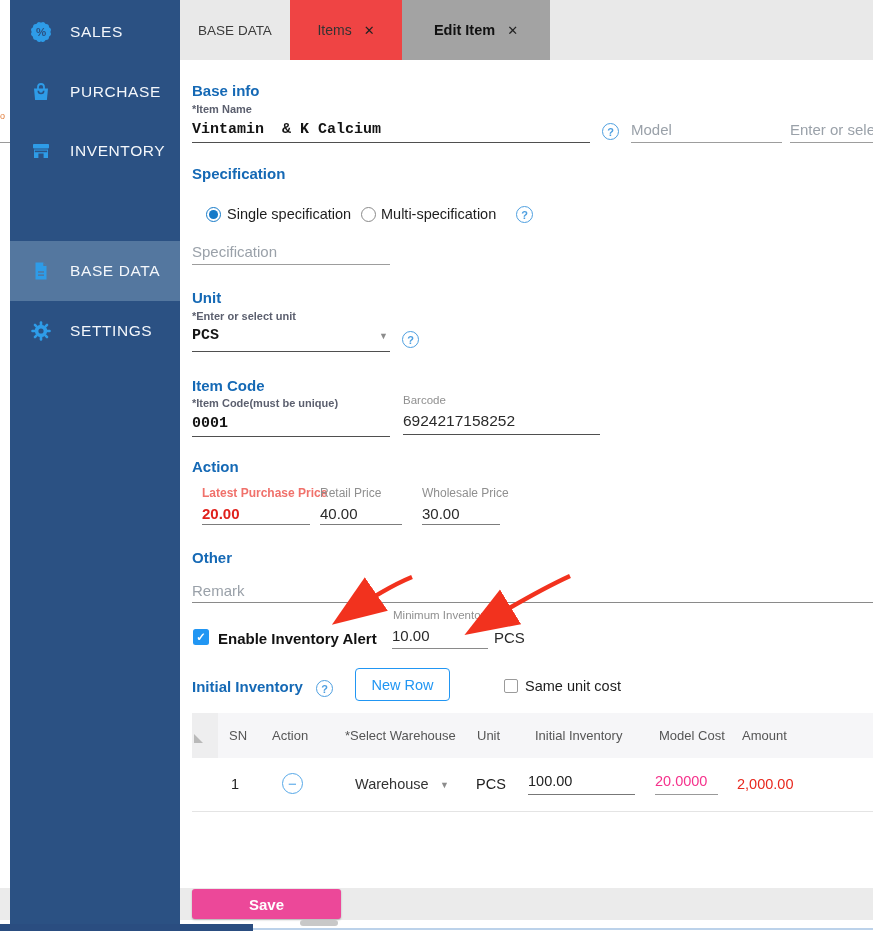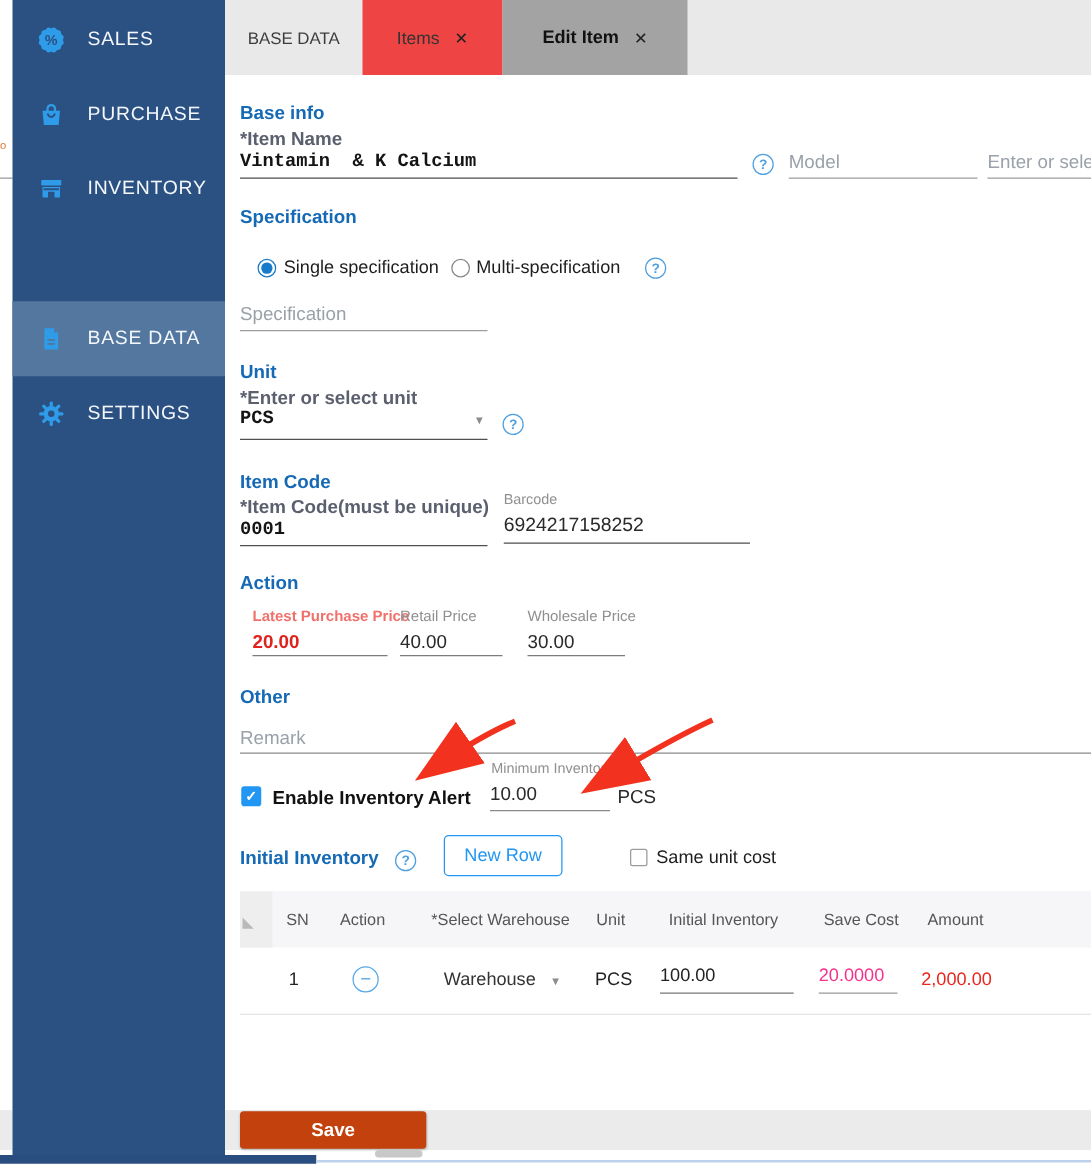--- a/index.html
+++ b/index.html
@@ -23,21 +23,21 @@
   
   .tabbar { left:180px; top:0; width:693px; height:60px; background:#e9e9e9; display:flex; }
   .tab { height:60px; display:flex; align-items:center; justify-content:center; gap:12px; cursor:pointer; }
   .tab-basedata { width:110px; background:#e9e9e9; font-size:13.5px; color:#3c3c3c; }
   .tab-items { width:112px; background:#ef4444; font-size:14px; color:#333; }
   .tab-edit { width:148px; background:#a3a3a3; font-size:14.5px; color:#111; font-weight:700; }
   .tab-close { font-size:13px; color:#222; font-weight:400; cursor:pointer; }
 
   
   .sec-title { color:#1569b5; font-weight:700; font-size:15px; }
-  .mini-label { font-size:15px; font-weight:700; color:#5b5f6e; }
+  .mini-label { font-size:11px; font-weight:700; color:#5b5f6e; }
   .gray-label { font-size:11.5px; color:#909090; }
   .fld { border:none; outline:none; background:transparent; font-family:"Liberation Sans", sans-serif; display:block; }
   .fld::placeholder { color:#9aa1a9; opacity:1; }
   .u-dark { border-bottom:1.5px solid #4f4f4f; }
   .u-gray { border-bottom:1px solid #9d9d9d; }
   .val-bold { font-size:15px; font-weight:700; color:#141414; white-space:pre;font-family:Liberation Mono, monospace; }
   .help { width:17px; height:17px; border:1.5px solid #4e9fe0; border-radius:50%; color:#4e9fe0; font-size:11px; font-weight:700; display:flex; align-items:center; justify-content:center; cursor:pointer; background:#fff; }
   .radio { width:15px; height:15px; border-radius:50%; border:1.5px solid #8a8a8a; background:#fff; cursor:pointer; }
   .radio.sel { border-color:#177bc9; position:relative; }
   .radio.sel::after { content:''; position:absolute; inset:2.2px; background:#177bc9; border-radius:50%; }
@@ -52,21 +52,21 @@
   .thead-band { left:192px; top:713px; width:681px; height:45px; background:#f6f6f8; }
   .thead-corner { left:192px; top:713px; width:26px; height:45px; background:#eeeeef; }
   .grip { left:194px; top:734px; width:0; height:0; border-bottom:9px solid #b9b9b9; border-right:9px solid transparent; }
   .th { font-size:13px; color:#555; top:728px; }
   .trow-border { left:192px; top:811px; width:681px; height:1px; background:#e4e4e4; }
   .td { font-size:14.5px; color:#222; top:776px; }
   .minusbtn { width:21px; height:21px; border:1.5px solid #56a8e8; border-radius:50%; color:#56a8e8; font-size:15px; line-height:17px; display:flex; align-items:center; justify-content:center; background:#fff; cursor:pointer; }
 
   
   .footer-band { left:180px; top:888px; width:693px; height:32px; background:#ebebeb; }
-  .save-btn { left:192px; top:889px; width:149px; height:30px; background:#c2410c; border:none; border-radius:3px; color:#fff; font-size:15px; font-weight:700; cursor:pointer; box-shadow:0 1px 2px rgba(0,0,0,0.25); font-family:"Liberation Sans", sans-serif; }
+  .save-btn { left:192px; top:889px; width:149px; height:30px; background:#ec4899; border:none; border-radius:3px; color:#fff; font-size:15px; font-weight:700; cursor:pointer; box-shadow:0 1px 2px rgba(0,0,0,0.25); font-family:"Liberation Sans", sans-serif; }
 
   
   .bottom-navy { left:0; top:924px; width:253px; height:7px; background:#2a4d80; }
   .bottom-line { left:253px; top:928px; width:620px; height:2px; background:#bcd2ea; }
   .hscroll-thumb { left:300px; top:920px; width:38px; height:6px; background:#c8c8c8; border-radius:3px; cursor:pointer; }
 
   svg text { font-family:"Liberation Sans", sans-serif; }
 </style>
 </head>
 <body>
@@ -213,21 +213,21 @@
 <div class="abs" style="left:525px; top:678px; font-size:14.5px; color:#1d1d1d;">Same unit cost</div>
 
 <div class="abs thead-band"></div>
 <div class="abs thead-corner"></div>
 <div class="abs grip"></div>
 <div class="abs th" style="left:229px;">SN</div>
 <div class="abs th" style="left:272px;">Action</div>
 <div class="abs th" style="left:345px;">*Select Warehouse</div>
 <div class="abs th" style="left:477px;">Unit</div>
 <div class="abs th" style="left:535px;">Initial Inventory</div>
-<div class="abs th" style="left:659px;">Save Cost</div>
+<div class="abs th" style="left:659px;">Model Cost</div>
 <div class="abs th" style="left:742px;">Amount</div>
 
 <div class="abs td" style="left:231px;">1</div>
 <div class="abs minusbtn" style="left:282px; top:773px;">−</div>
 <div class="abs td" style="left:355px; color:#333; cursor:pointer;">Warehouse</div>
 <div class="abs caret" style="left:440px; top:780px;">▼</div>
 <div class="abs td" style="left:476px;">PCS</div>
 <input class="abs fld" style="left: 528px; top: 768px; width: 107px; height: 27px; font-size: 14.5px; color: rgb(34, 34, 34); border-bottom: 1px solid rgb(119, 119, 119);" value="100.00">
 <input class="abs fld" style="left: 655px; top: 768px; width: 63px; height: 27px; font-size: 14.5px; color: rgb(245, 50, 140); border-bottom: 1px solid rgb(153, 153, 153);" value="20.0000">
 <div class="abs td" style="left:737px; color:#e8281e;">2,000.00</div>

